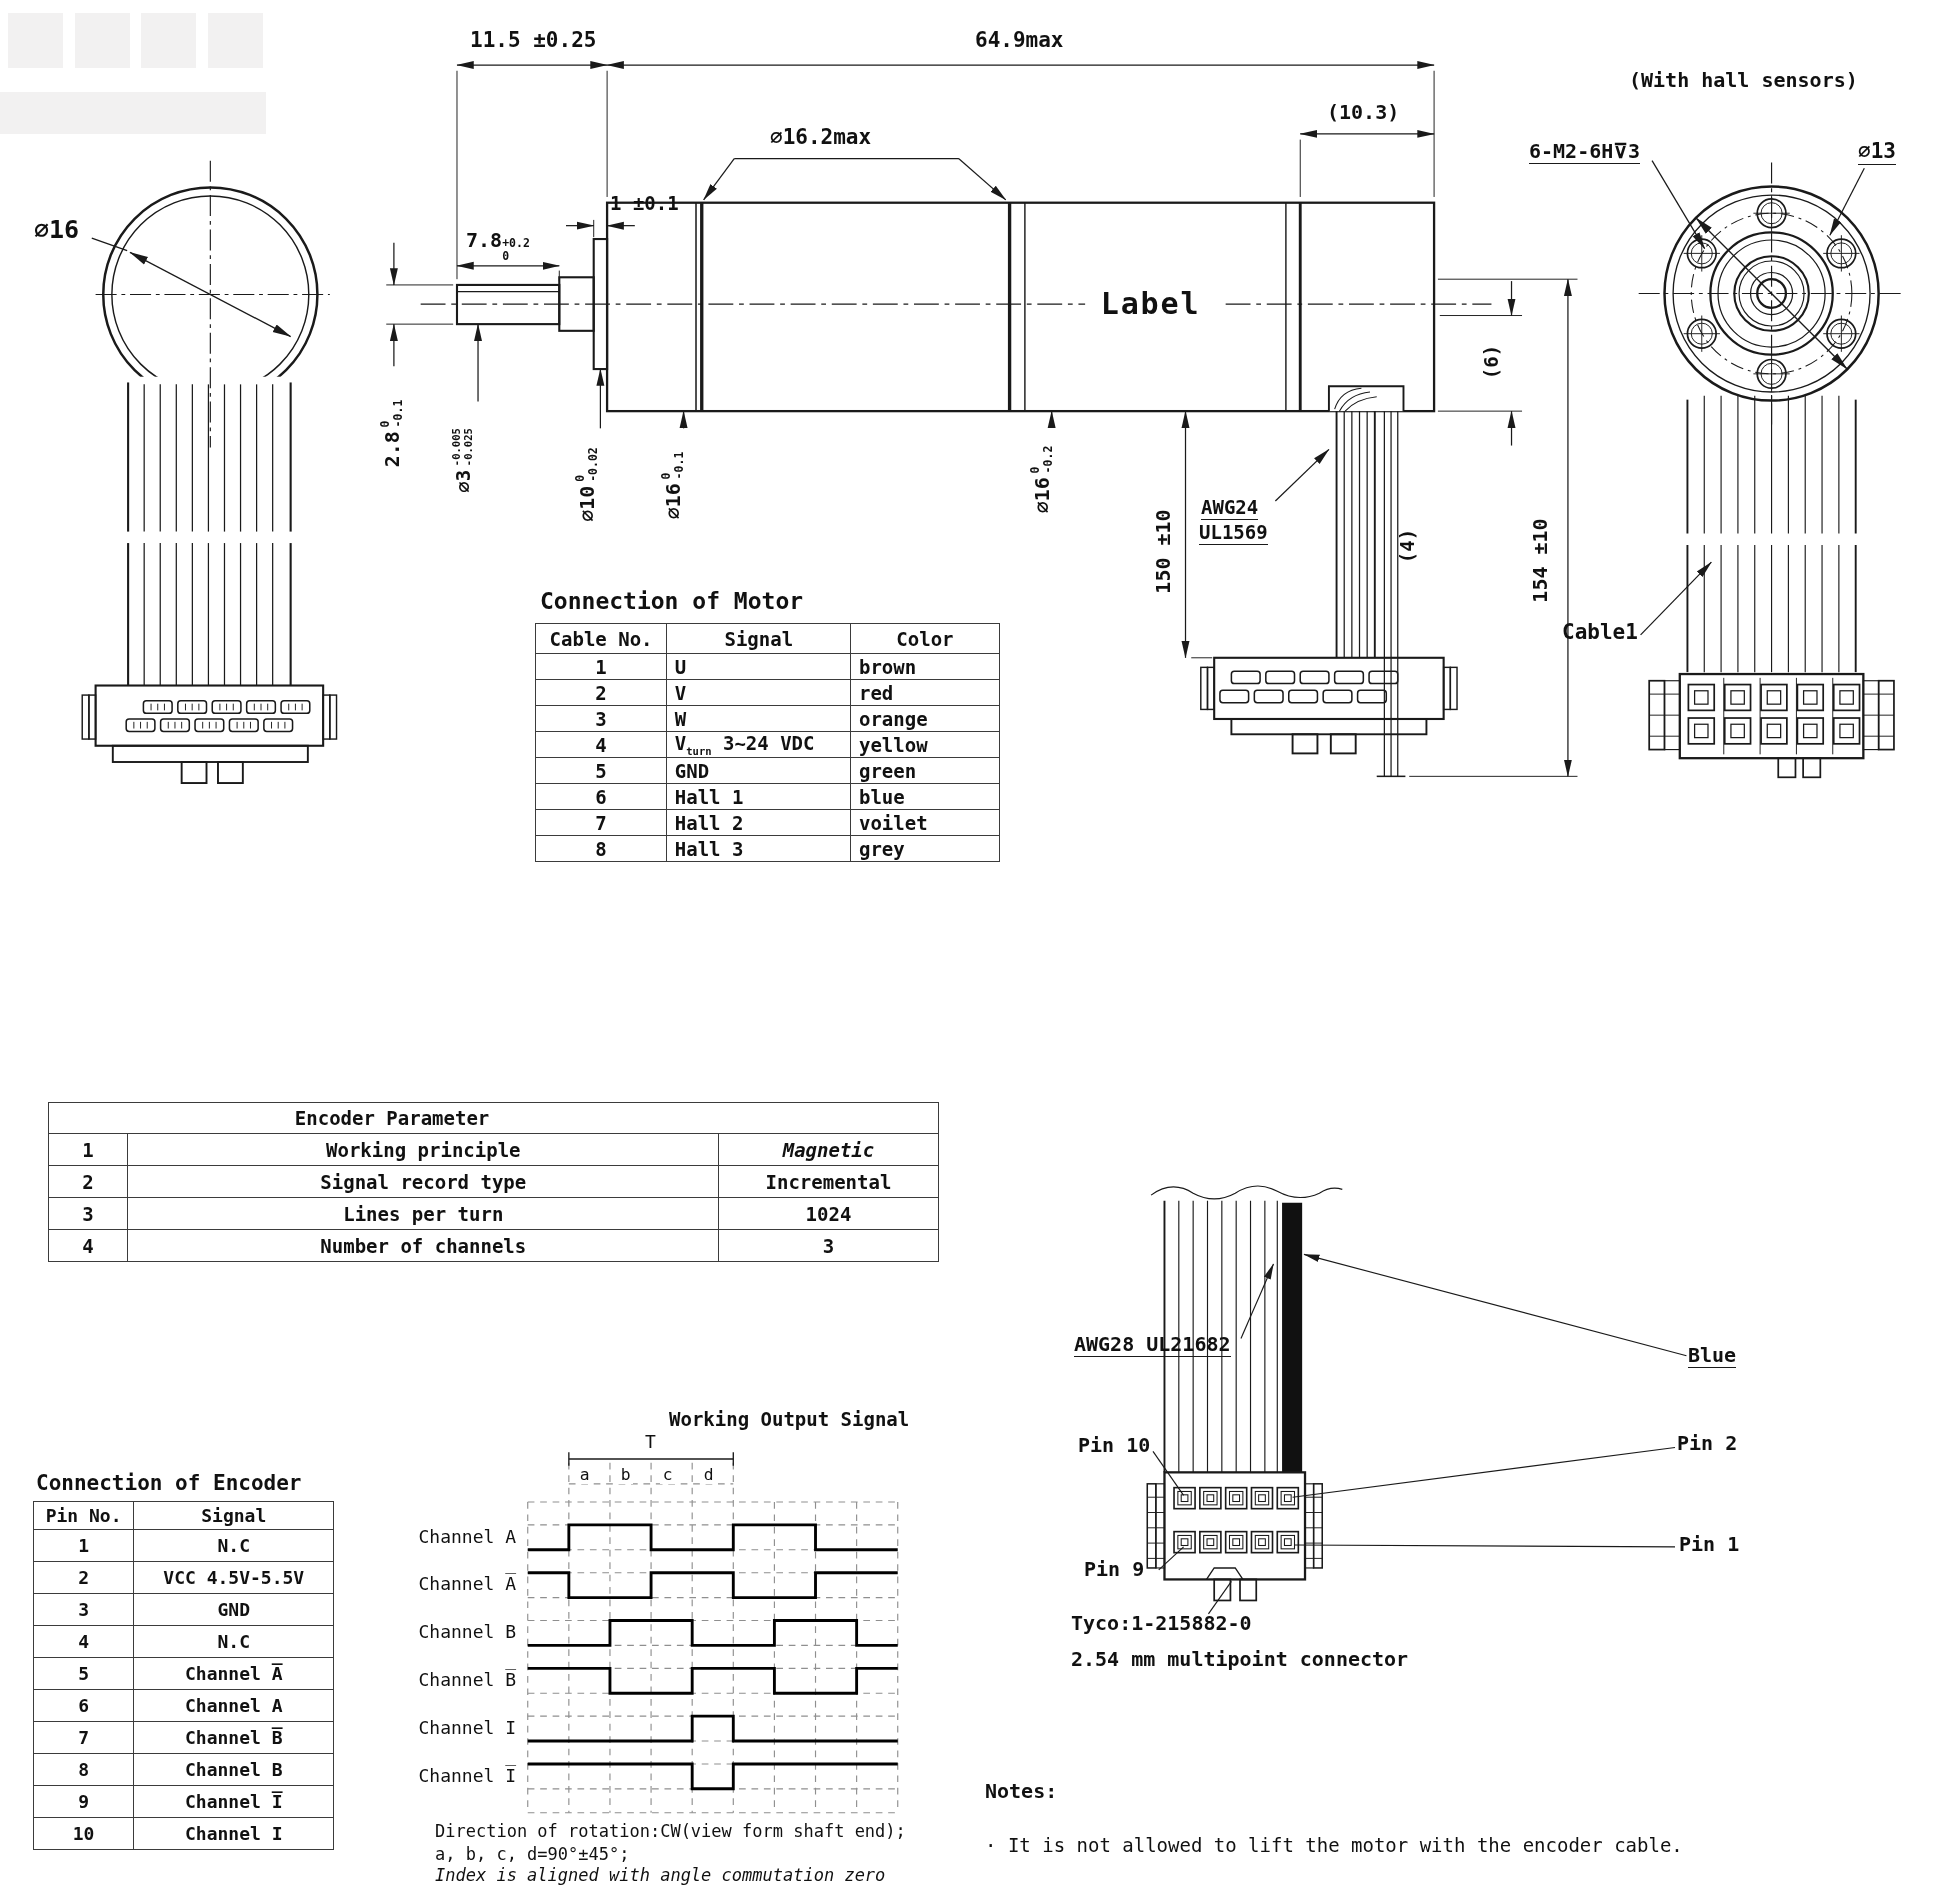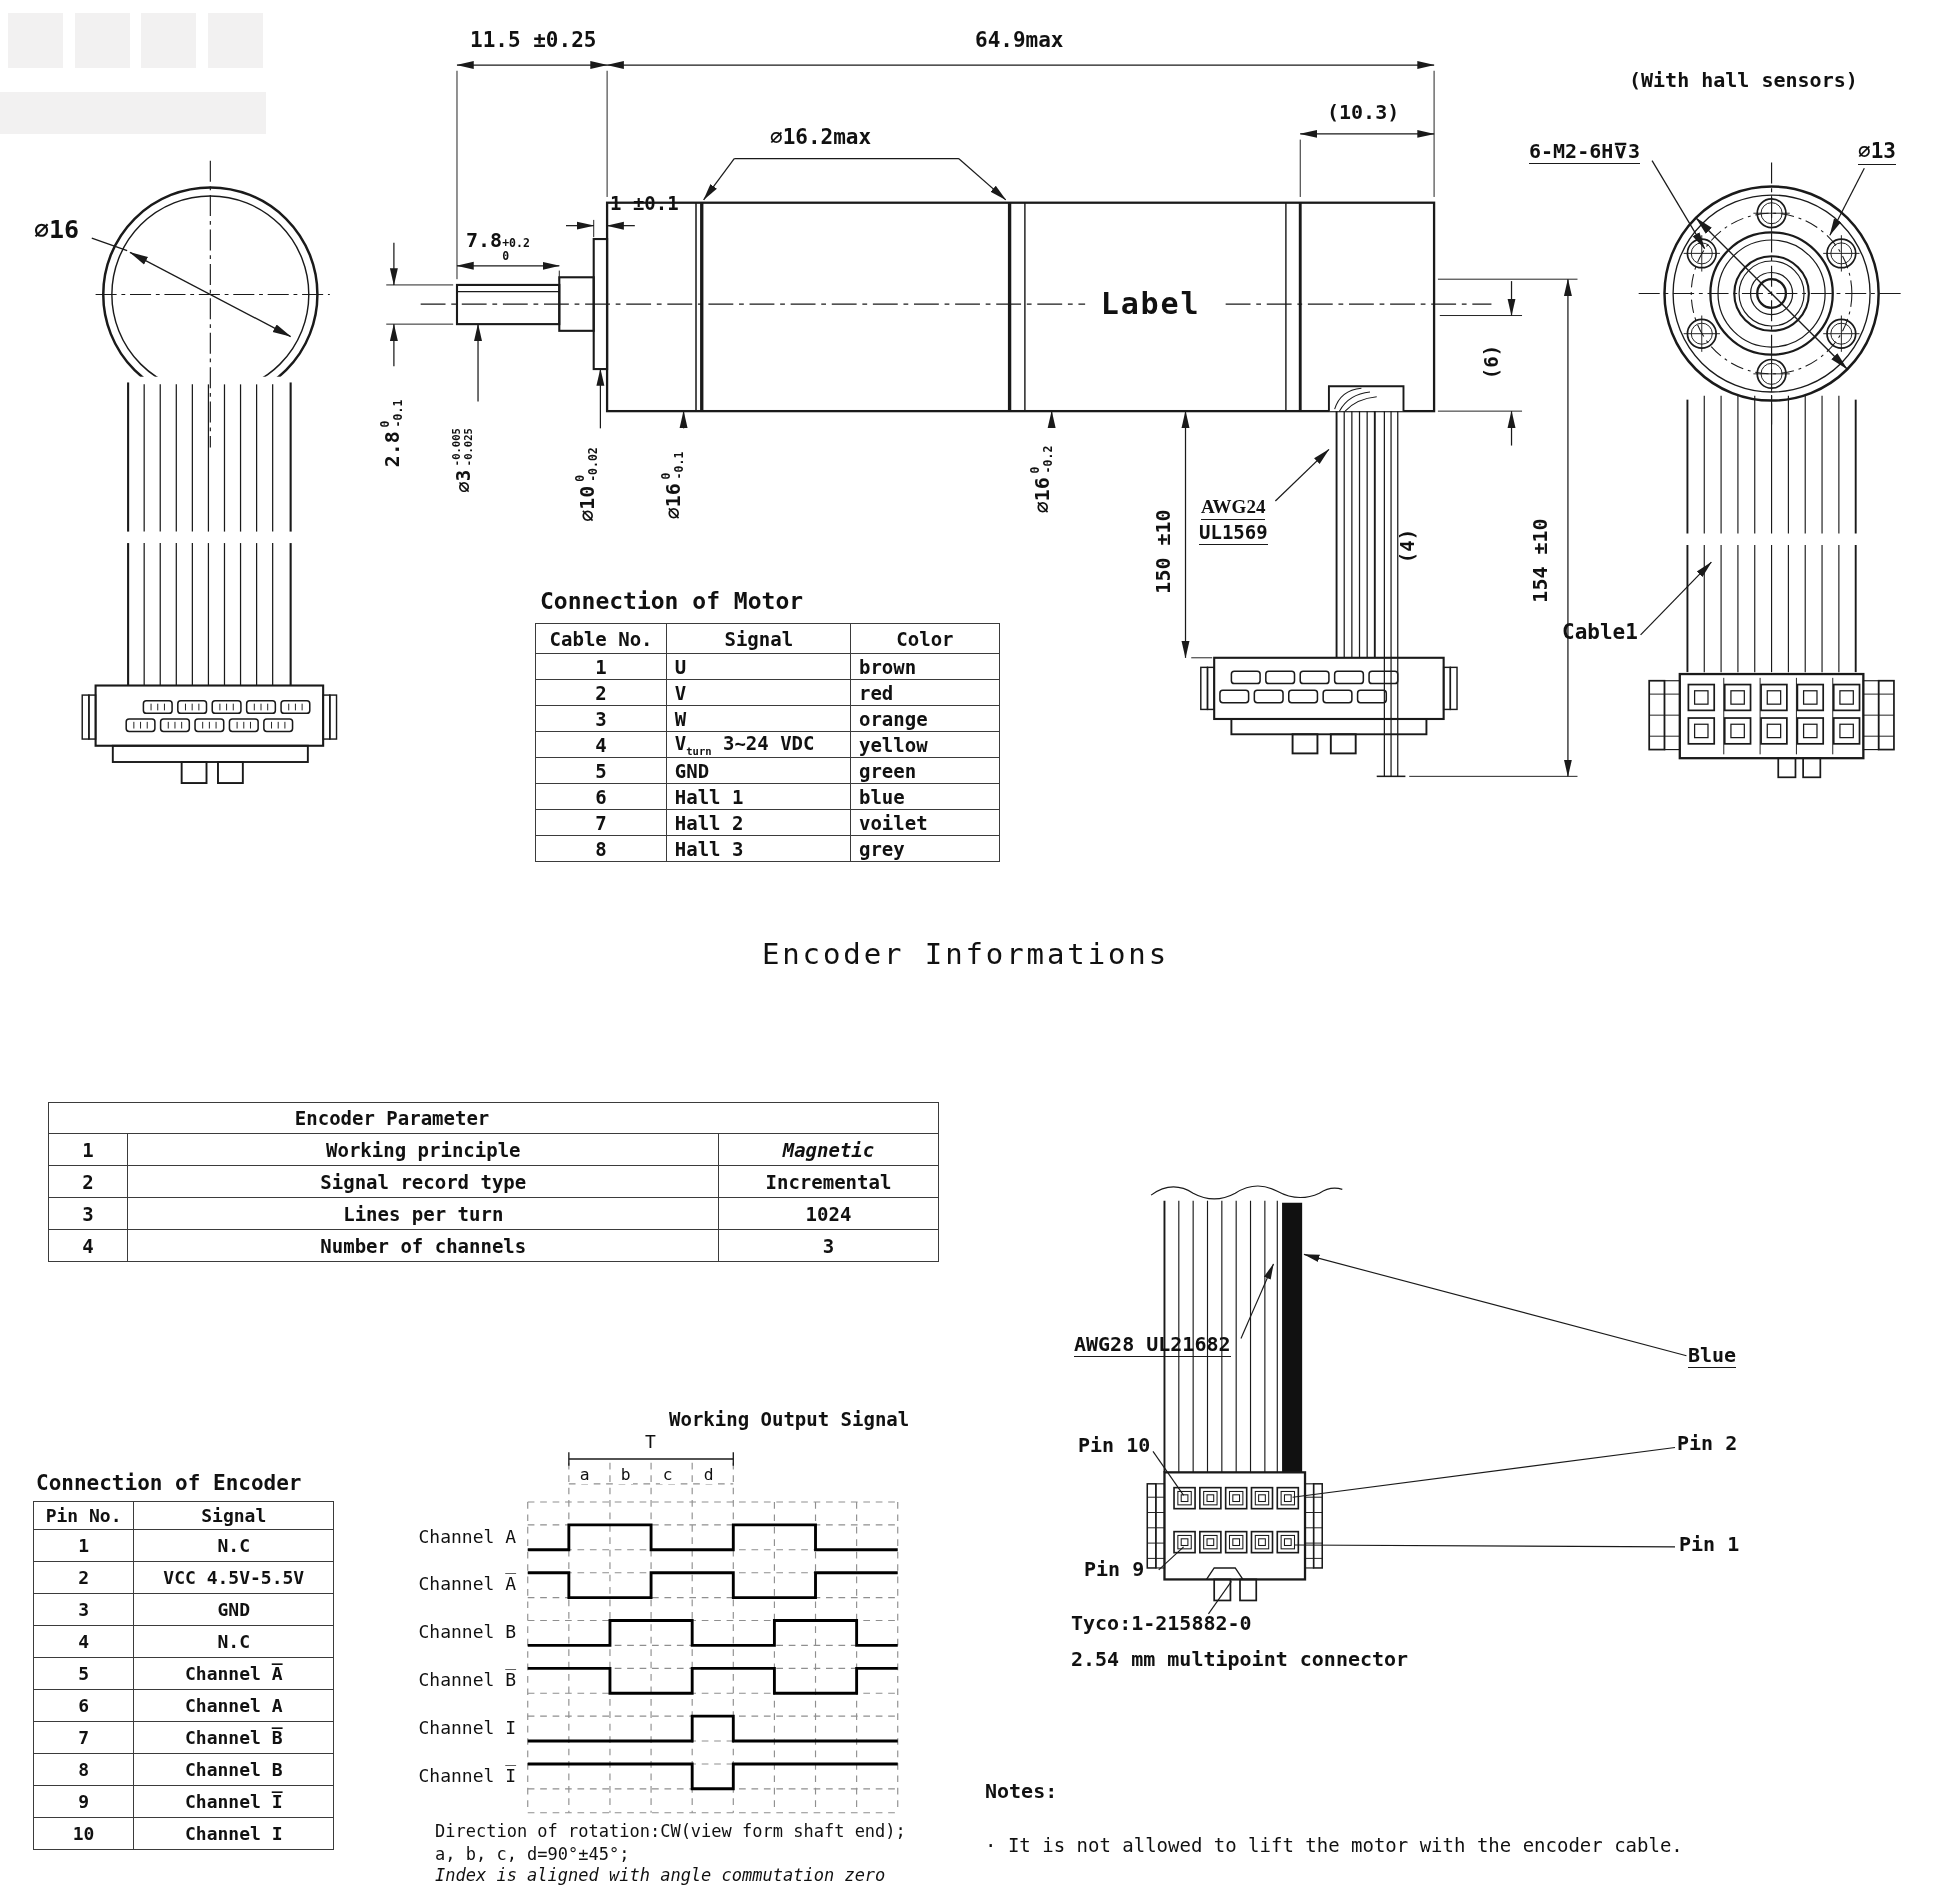--- a/index.html
+++ b/index.html
@@ -471,21 +471,21 @@
   <div class="lbl" style="left:770px;top:126px;font-size:21px;">⌀16.2max</div>
   <div class="lbl" style="left:610px;top:193px;font-size:19px;">1 ±0.1</div>
   <div class="lbl" style="left:466px;top:229px;font-size:20px;">
     <span>7.8</span><span class="tol">
         <span>+0.2</span>
         <span>0</span>
       </span>
   </div>
   <div class="lbl" style="left:1327px;top:101px;font-size:20px;">(10.3)</div>
   <div class="lbl bgw" style="left:1095px;top:287px;font-size:30px;letter-spacing:1.9px;">Label</div>
-  <div class="lbl und" style="left:1201px;top:497px;font-size:19px;font-family:Liberation Serif, serif;">AWG24</div>
+  <div class="lbl und" style="left:1201px;top:497px;font-size:19px;">AWG24</div>
   <div class="lbl und" style="left:1199px;top:522px;font-size:19px;">UL1569</div>
 
   <div class="rot" style="left:379px;top:486px;width:105px;">
     <span>2.8</span>
       <span class="tol">
         <span>0</span>
         <span>-0.1</span>
       </span>
   </div>
   <div class="rot" style="left:451px;top:518px;width:115px;font-size:19px;">
@@ -570,21 +570,20 @@
           <td style="text-align:left;">voilet</td>
         </tr>
     <tr>
           <td style="height:25px;">8</td>
           <td style="text-align:left;">Hall 3</td>
           <td style="text-align:left;">grey</td>
         </tr>
   </tbody>
     </table>
 
-  <div class="lbl thin ctr" style="left:631px;top:939px;width:669px;font-size:29px;letter-spacing:2.9px;">Encoder Informations</div>
 
   <table class="dt" style="left:48px;top:1102px;font-size:19px;">
     <tbody>
         <tr>
       <td colspan="3" style="height:30px;padding-right:210px;">Encoder Parameter</td>
     </tr>
     <tr>
           <td style="width:63px;height:31px;">1</td>
           <td style="width:575px;">Working principle</td>
           <td style="width:203px;font-style:italic;">Magnetic</td>

